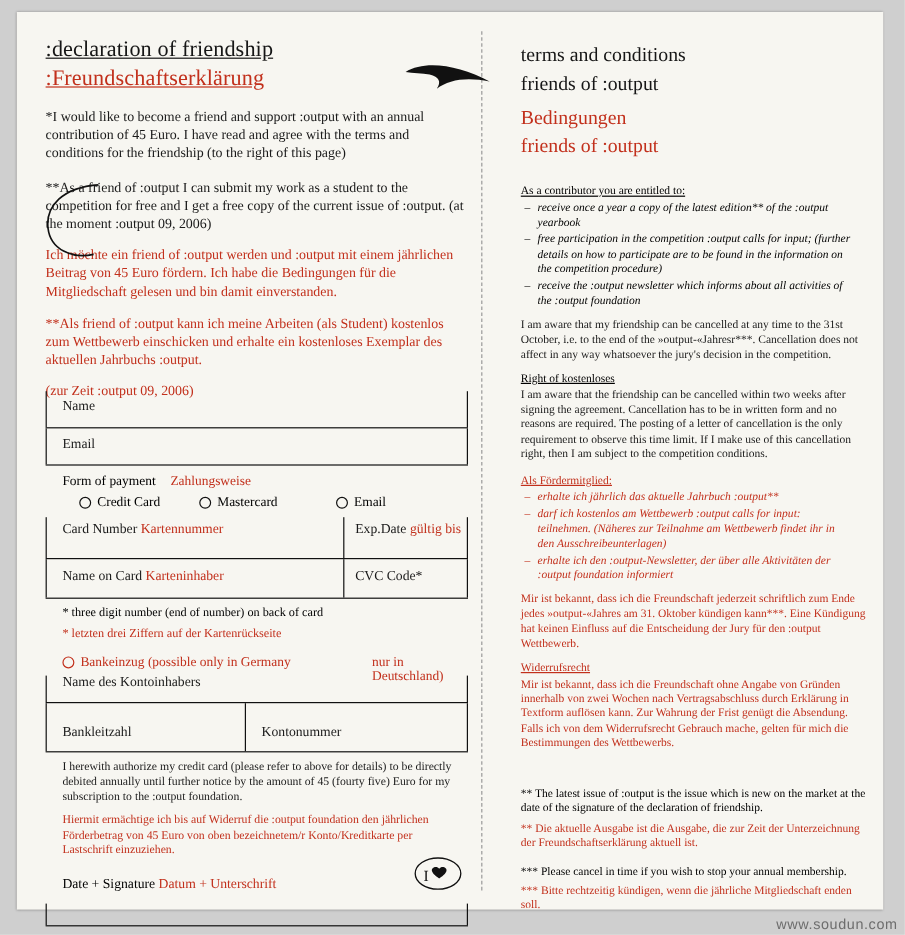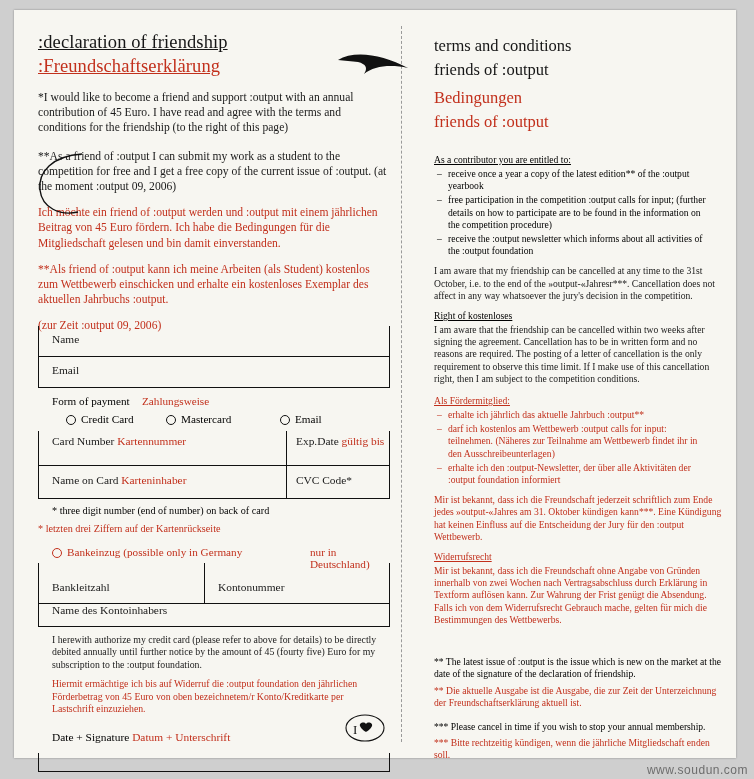--- a/index.html
+++ b/index.html
@@ -115,21 +115,21 @@
   .rsec{margin-top:13px;}
   .runder{
     font-size:9.6px;text-decoration:underline;margin-bottom:3px;
   }
   .runder.red{color:#c2301c;}
   .rtext{
     font-size:9.6px;line-height:12.2px;color:#1a1a1a;margin-bottom:8px;
   }
   .rtext.red{color:#c2301c;}
   ul.dash{
-    list-style:none;margin:0 16px 8px 0;padding:0 0 0 14px;
+    list-style:none;margin:0 16px 8px 0;padding:0 0 0 14px;font-style:italic;
   }
   ul.dash li{
     font-size:9.6px;line-height:12.2px;position:relative;margin-bottom:2px;
   }
   ul.dash li:before{
     content:"–";position:absolute;left:-11px;top:0;
   }
   ul.dash.red li{color:#c2301c;}
 
   .foot{
@@ -205,41 +205,41 @@
       <div class="vbar-left"></div>
       <div class="vbar-right"></div>
       <div style="position:absolute;left:248px;top:0;bottom:0;border-left:1px solid #111;"></div>
       <div class="flabel" style="top:8px;">
         <span>Name on Card</span> <span class="de">Karteninhaber</span>
       </div>
       <div class="flabel" style="left:258px;top:8px;">CVC Code*</div>
     </div>
 
     <div class="note" style="margin-left:14px;">* three digit number (end of number) on back of card</div>
-    <div class="note red" style="">* letzten drei Ziffern auf der Kartenrückseite</div>
+    <div class="note red" style="margin-left:14px;">* letzten drei Ziffern auf der Kartenrückseite</div>
 
     <div class="payrow" style="height:19px;margin-top:9px;">
       <span class="opt" style="left:14px;color:#c2301c;">
         <span class="radio" style="border-color:#c2301c;"></span><span>Bankeinzug  (possible only in Germany</span>
       </span>
       <span class="opt" style="left:272px;color:#c2301c;">nur in Deutschland)</span>
     </div>
 
+    <div class="fline" style="height:22px;">
+      <div class="vbar-left"></div>
+      <div class="vbar-right"></div>
+      <div class="flabel" style="top:0px;">Name des Kontoinhabers</div>
+    </div>
+
     <div class="fline" style="height:40px;">
       <div class="vbar-left"></div>
       <div class="vbar-right"></div>
       <div style="position:absolute;left:166px;top:0;bottom:0;border-left:1px solid #111;"></div>
       <div class="flabel" style="top:18px;">Bankleitzahl</div>
       <div class="flabel" style="left:180px;top:18px;">Kontonummer</div>
-    </div>
-
-    <div class="fline" style="height:22px;">
-      <div class="vbar-left"></div>
-      <div class="vbar-right"></div>
-      <div class="flabel" style="top:0px;">Name des Kontoinhabers</div>
     </div>
 
     <div style="position:relative;padding:0 12px 0 14px;">
       <div class="authorize">I herewith authorize my credit card (please refer to above for details) to be directly debited annually until further notice by the amount of 45 (fourty five) Euro for my subscription to the :output foundation.</div>
       <div class="authorize red" style="color:#c2301c;">Hiermit ermächtige ich bis auf Widerruf die :output foundation den jährlichen Förderbetrag von 45 Euro von oben bezeichnetem/r Konto/Kreditkarte per Lastschrift einzuziehen.</div>
     </div>
 
     <div class="sigline" style="margin-top:10px;border-bottom:none;">
 
       <div class="sigtext">

